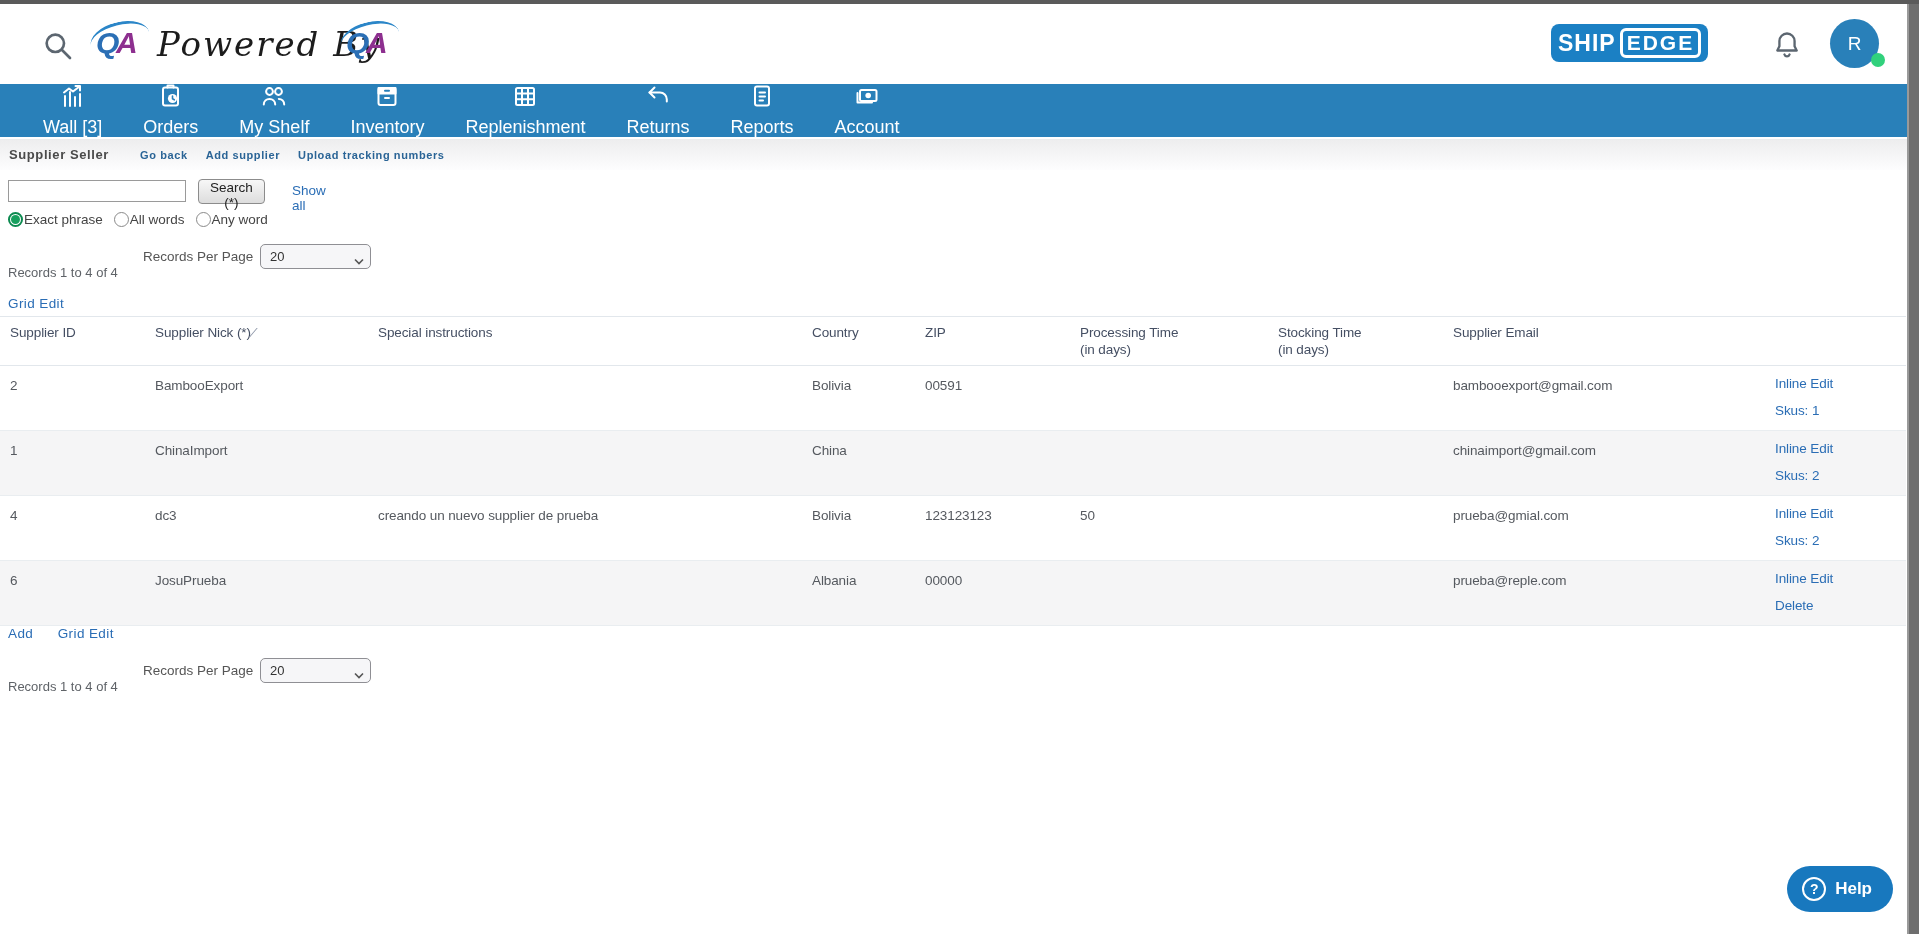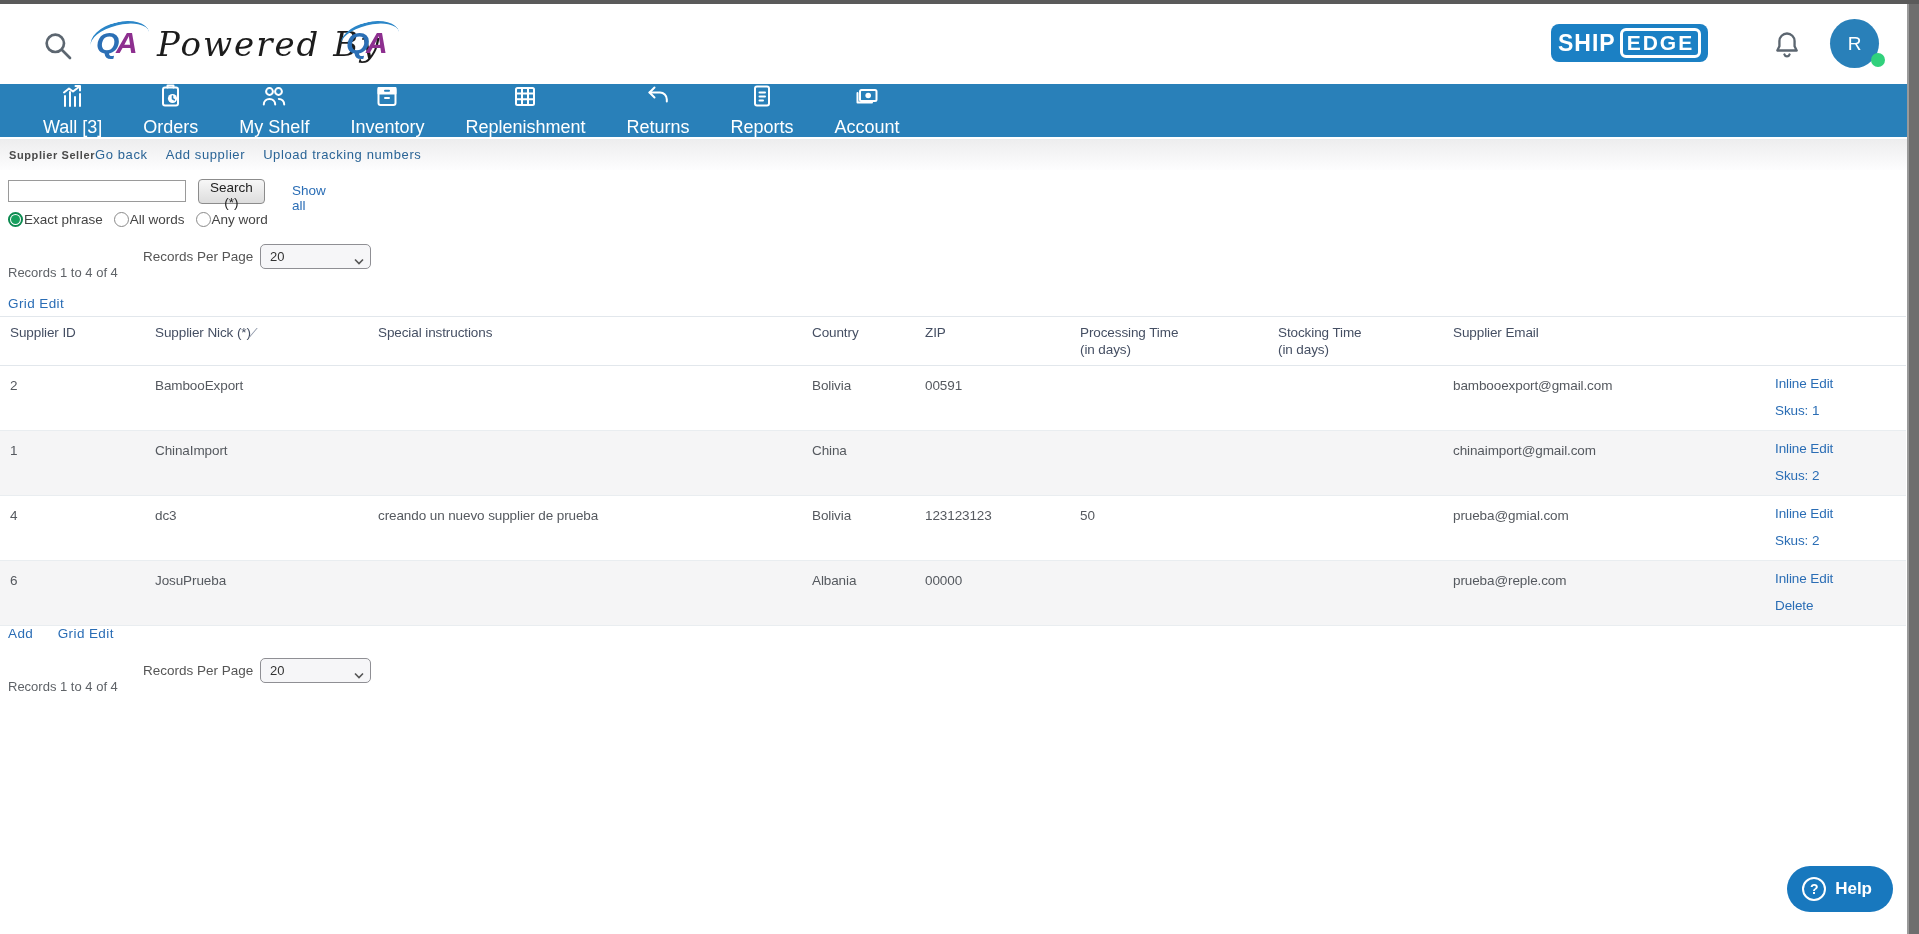--- a/index.html
+++ b/index.html
@@ -40,22 +40,22 @@
   
   .mainnav { position:absolute; top:84px; left:0; right:12px; height:53px; background:#2980b9; }
   .nav-items { display:flex; align-items:center; height:100%; padding-left:43px; gap:41px; }
   .nav-item { display:flex; align-items:center; gap:9px; color:#fff; font-size:18px;flex-direction:column; }
   .nav-ico { width:24px; height:24px; display:inline-flex; }
   .nav-ico svg { width:24px; height:24px; }
 
   
   .subnav { position:absolute; top:139px; left:0; right:12px; height:31px;
     background:linear-gradient(#ededee,#fdfdfe); display:flex; align-items:center; padding-left:9px; }
-  .subnav-title { color:#4a4a4a; font-size:11px; font-weight:600; letter-spacing:0.6px; }
-  .subnav-link { color:#2a6496; font-size:13px; font-weight:400; letter-spacing:0.6px; margin-right:18px; }
+  .subnav-title { color:#4a4a4a; font-size:13px; font-weight:600; letter-spacing:0.6px; margin-right:31px; }
+  .subnav-link { color:#2a6496; font-size:11px; font-weight:700; letter-spacing:0.6px; margin-right:18px; }
 
   
   .search-row { position:absolute; top:179px; left:8px; height:26px; }
   .search-input { position:absolute; left:0; top:1px; width:178px; height:22px;
     border:1px solid #9a9a9a; background:#fff; padding:0 6px; font-size:13px; }
   .search-btn { position:absolute; left:190px; top:0; height:25px; padding:0 11px;
     font-size:13.5px; color:#222; background:linear-gradient(#f7f7f7,#dddddd);
     border:1px solid #8c8c8c; border-radius:4px; font-family:"Liberation Sans",sans-serif; cursor:pointer; }
   .show-all { position:absolute; left:284px; top:4px; color:#2a6db5; font-size:13.5px; }
 

